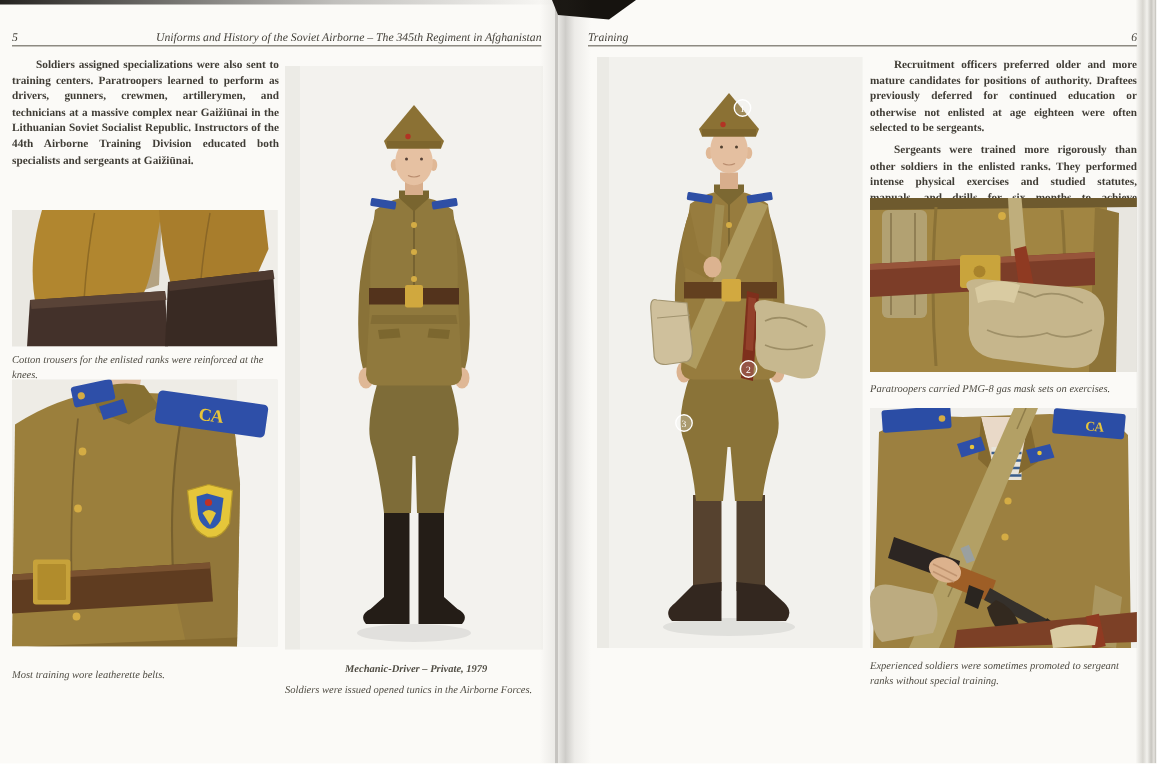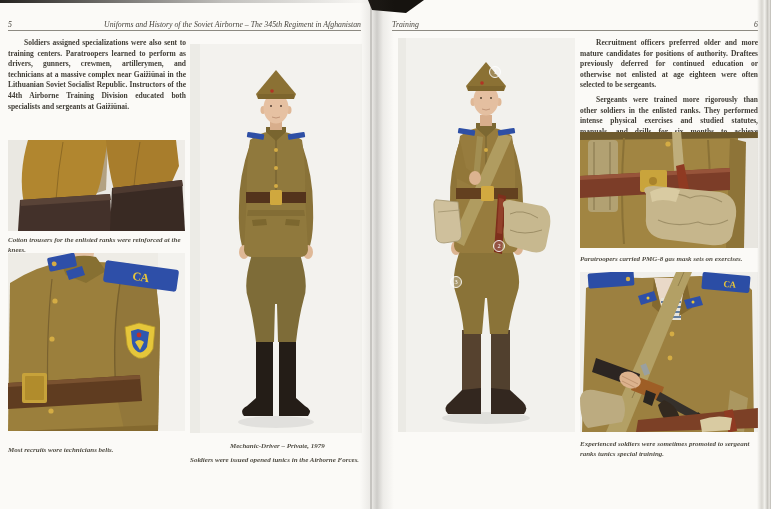--- a/index.html
+++ b/index.html
@@ -5,21 +5,21 @@
   html,body{margin:0;padding:0;background:#ffffff;}
   .stage{position:relative;width:771px;height:509px;background:#fbfaf7;
          font-family:"Liberation Serif", serif;overflow:hidden;}
   .page{position:absolute;top:0;height:509px;}
   .headrow{position:absolute;top:20px;display:flex;justify-content:space-between;
            font-style:italic;font-size:7.8px;color:#46433c;}
   .rule{position:absolute;top:30px;height:1px;background:#8d8a82;}
   .body-text{position:absolute;font-size:7.5px;line-height:10.6px;text-align:justify;
              color:#403d36;}
   .body-text p{margin:0 0 4px 0;text-indent:16px;font-weight:bold;}
-  .caption{position:absolute;font-style:italic;font-size:7px;line-height:10.4px;color:#504d44;font-weight:bold;}
+  .caption{position:absolute;font-style:italic;font-size:7px;line-height:10.4px;color:#504d44;}
   .fig-title{font-weight:bold;margin-left:40px;}
   .photo{position:absolute;background:#f0efeb;}
   .photo svg{display:block;width:100%;height:100%;}
   .edge{position:absolute;pointer-events:none;}
   .top-edge{left:0;top:0;width:372px;height:3px;
             background:linear-gradient(to right, rgba(18,16,13,.92), rgba(18,16,13,.25) 60%, rgba(18,16,13,0));}
   .gutter-shadow{left:360px;top:0;width:34px;height:509px;
      background:linear-gradient(to right, rgba(0,0,0,0) 0%, rgba(70,66,58,.10) 35%,
                 rgba(45,42,36,.22) 50%, rgba(70,66,58,.08) 68%, rgba(0,0,0,0) 100%);}
   .gutter-line{left:370px;top:0;width:2px;height:509px;background:rgba(40,36,30,.18);}
@@ -88,21 +88,21 @@
           <circle cx="131" cy="82" r="2.4" fill="#c03126"></circle>
           <path d="M127,89 Q131,85 136,89 L132,97 Z" fill="#e5c63a"></path>
         </g>
         <path d="M0,130 L132,122 L134,148 L0,156 Z" fill="#5f3c20"></path>
         <path d="M0,130 L132,122 L132,126 L0,134 Z" fill="#7a5230"></path>
         <rect x="14" y="120" width="25" height="30" rx="2" fill="#c7a23a"></rect>
         <rect x="17" y="123" width="19" height="24" rx="1" fill="#b18c2c"></rect>
         <path d="M10,178 L150,172 L150,178 Z" fill="#84692f"></path>
       </svg>
     </figure>
-    <div class="caption" style="left:8px;top:445px;width:178px;">Most recruits wore technicians belts.</div>
+    <div class="caption" style="left:8px;top:445px;width:178px;">Most training wore leatherette belts.</div>
 
     <figure class="photo" style="left:190px;top:44px;width:172px;height:389px;margin:0;background:#f3f2ee;">
       <svg viewBox="0 0 172 389" preserveAspectRatio="none">
         <rect width="172" height="389" fill="#f3f2ee"></rect>
         <rect width="10" height="389" fill="#ecebe6"></rect>
         <ellipse cx="86" cy="378" rx="38" ry="6" fill="#000" opacity="0.07"></ellipse>
 
         <path d="M66,296 L83,296 L83,372 L54,372 Q49,366 57,362 L66,354 Z" fill="#241d17"></path>
         <path d="M89,296 L106,296 L106,354 L115,362 Q123,366 118,372 L89,372 Z" fill="#241d17"></path>
 
@@ -296,21 +296,21 @@
           <path d="M66,118 L76,122 L72,134 L63,130 Z" fill="#2a2520"></path>
         </g>
         <ellipse cx="50" cy="108" rx="11" ry="8" fill="#dcb28d" transform="rotate(20 50 108)"></ellipse>
         <path d="M42,104 L58,112 M42,109 L56,116" stroke="#c09470" stroke-width="1" fill="none"></path>
         <path d="M0,126 Q2,116 14,118 L42,124 Q48,138 42,150 L8,156 Q0,150 0,126 Z" fill="#bcab80"></path>
         <path d="M58,148 L178,136 L178,156 L56,160 Z" fill="#7c4026"></path>
         <rect x="146" y="138" width="9" height="22" fill="#8f3a22" transform="rotate(-12 150 149)"></rect>
         <path d="M120,148 Q136,142 152,146 L150,158 L122,160 Z" fill="#d9cba2"></path>
       </svg>
     </figure>
-    <div class="caption" style="left:194px;top:439px;width:182px;position:absolute;">Experienced soldiers were sometimes promoted to sergeant ranks tunics special training.</div>
+    <div class="caption" style="left:194px;top:439px;width:182px;position:absolute;">Experienced soldiers were sometimes promoted to sergeant ranks without special training.</div>
   </div>
 
   <div class="edge top-edge"></div>
   <svg class="edge" style="left:366px;top:0;width:62px;height:15px;">
     <polygon points="2,0 58,0 40,13 6,10" fill="#16130f"></polygon>
   </svg>
   <div class="edge gutter-shadow"></div>
   <div class="edge gutter-line"></div>
   <div class="edge fore-edge"></div>
 

